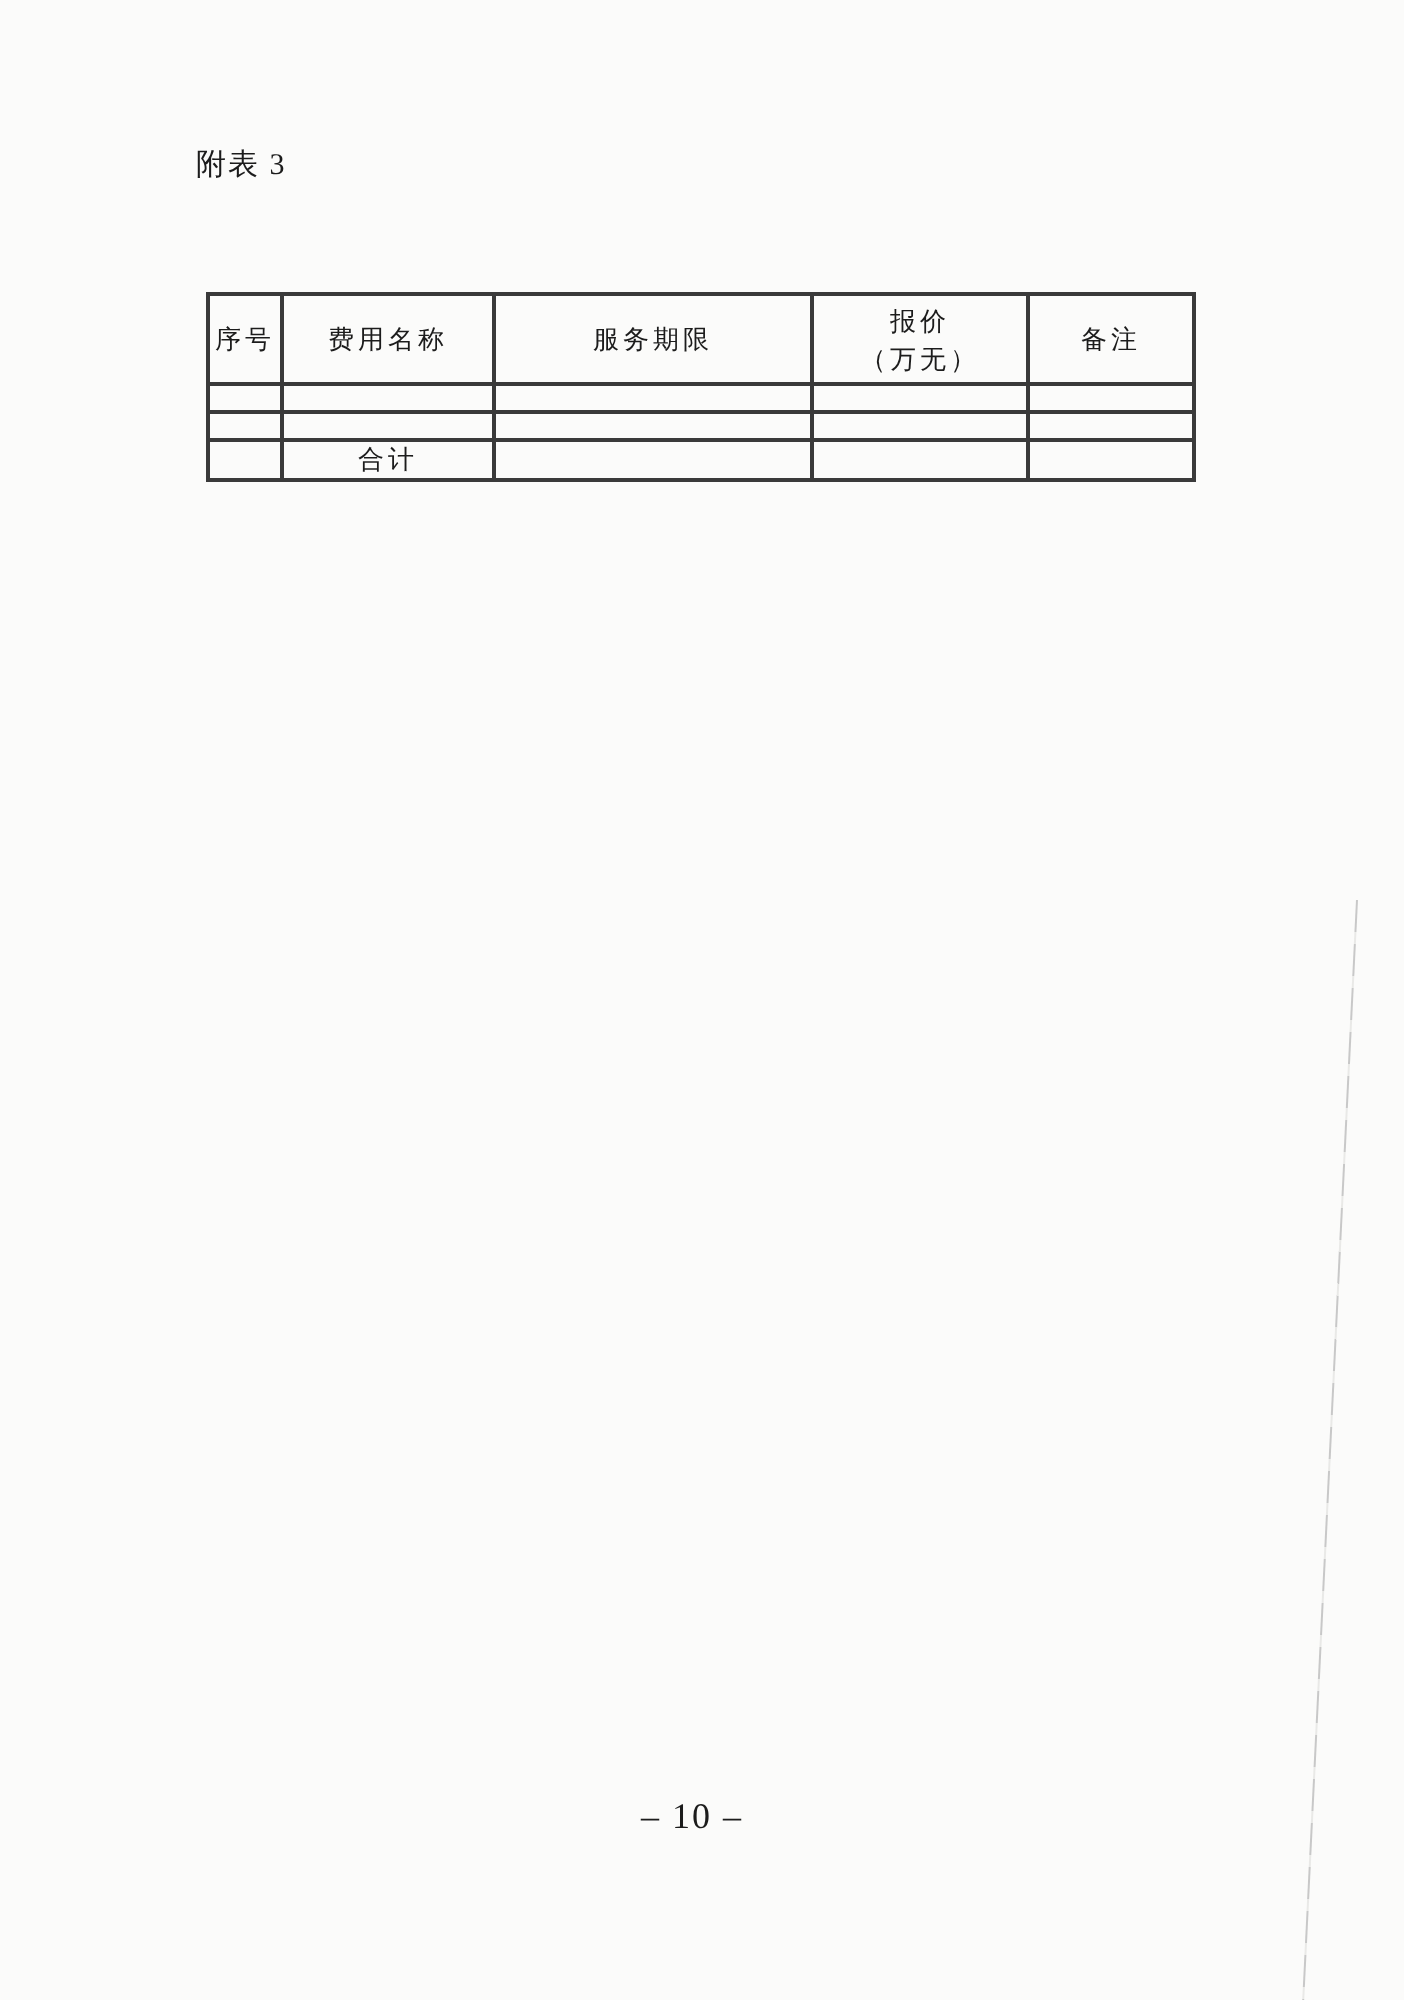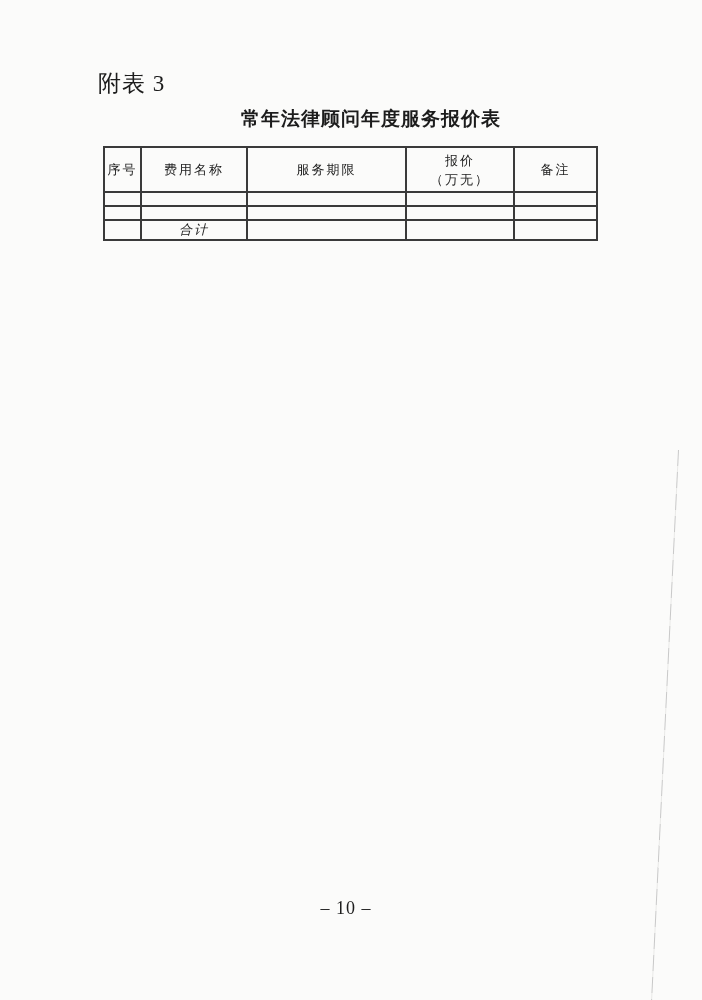--- a/index.html
+++ b/index.html
@@ -16,21 +16,21 @@
     color: #1c1c1c;
   }
   .page {
     position: absolute;
     inset: 0;
   }
   .appendix-label {
     position: absolute;
     left: 98px;
     top: 73px;
-    font-size: 23px;
+    font-size: 15px;
     line-height: 21px;
     letter-spacing: 1px;
   }
   .doc-title {
     position: absolute;
     left: 126px;
     top: 106px;
     width: 490px;
     text-align: center;
     font-size: 19px;
@@ -52,21 +52,21 @@
     padding: 0;
     text-align: center;
     vertical-align: middle;
     font-size: 13px;
     font-weight: normal;
     letter-spacing: 2px;
     color: #1c1c1c;
     overflow: hidden;
   }
   table.quote-table thead tr { height: 45px; }
-  table.quote-table tbody tr { height: 14px; font-style: italic; }
+  table.quote-table tbody tr { height: 14px; }
   .col-index   { width: 37px; }
   .col-fee     { width: 106px; }
   .col-period  { width: 159px; }
   .col-quote   { width: 108px; }
   .col-remarks { width: 83px; }
   .quote-header-line { line-height: 19px; }
   .scan-line {
     position: absolute;
     left: 678px;
     top: 450px;
@@ -90,21 +90,20 @@
     letter-spacing: 1px;
   }
 </style>
 </head>
 <body>
 
 <div class="page">
 
   <div class="appendix-label">附表 3</div>
 
-  <div class="doc-title">常年法律顾问年度服务报价表</div>
 
   <table class="quote-table">
     <colgroup>
       <col class="col-index">
       <col class="col-fee">
       <col class="col-period">
       <col class="col-quote">
       <col class="col-remarks">
     </colgroup>
     <thead>

